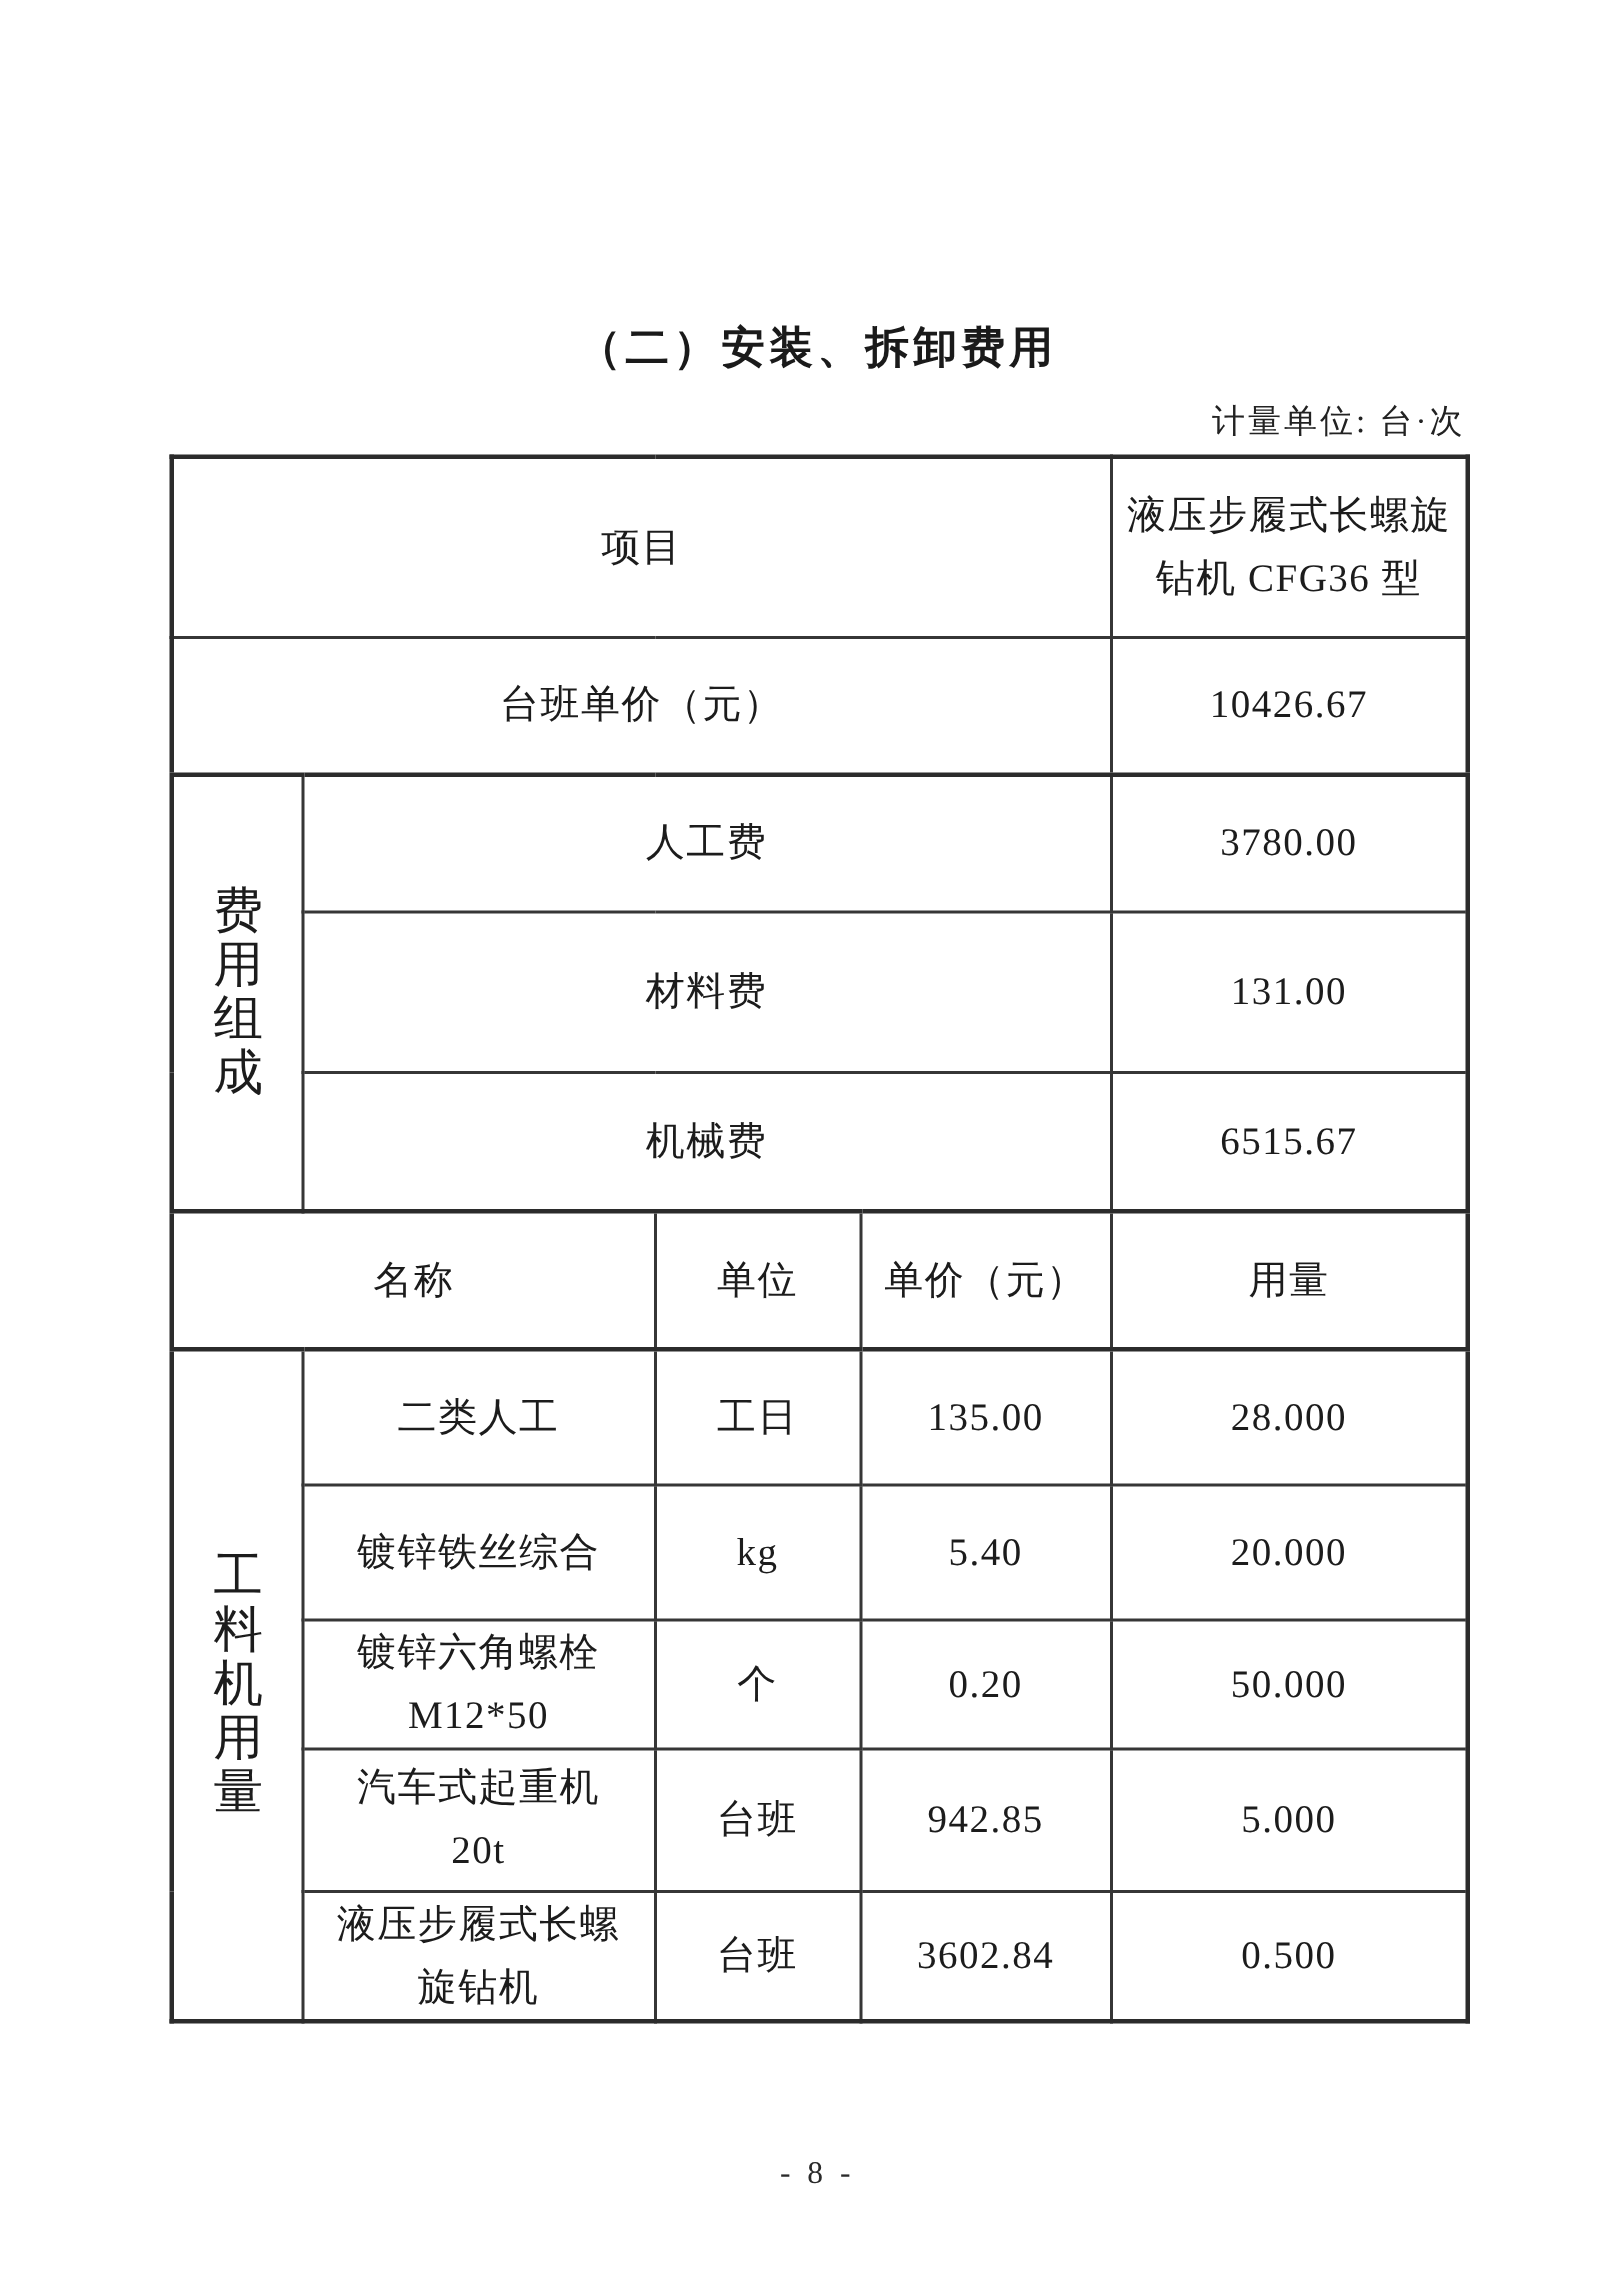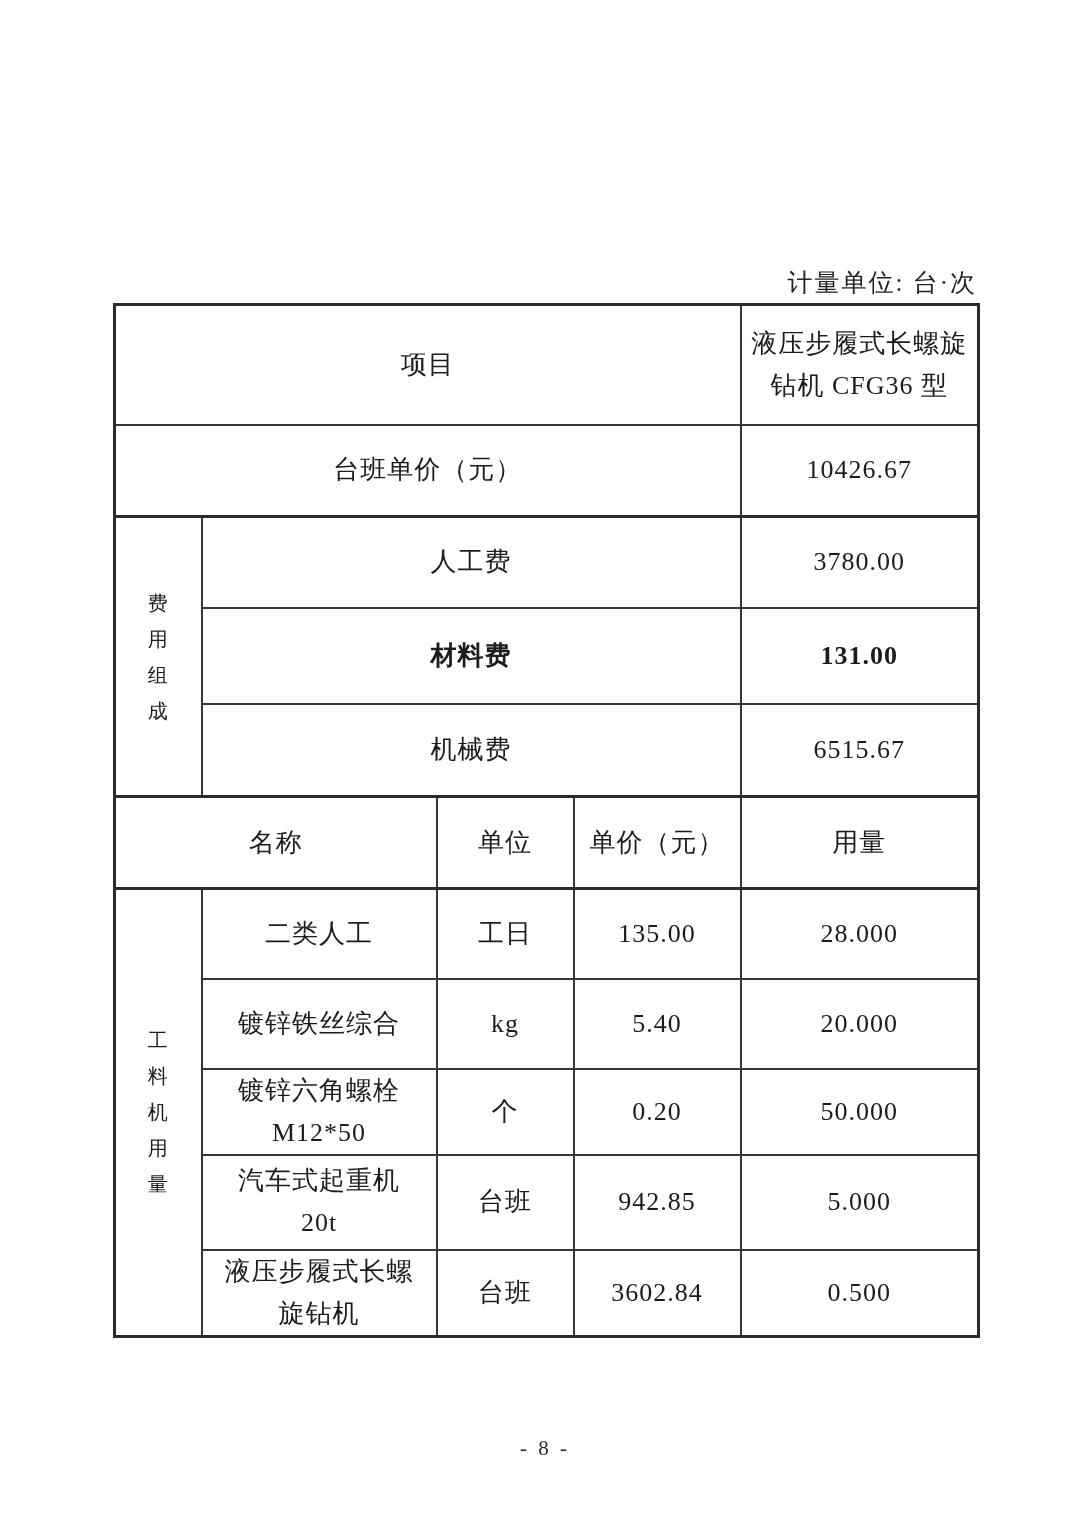--- a/index.html
+++ b/index.html
@@ -26,21 +26,21 @@
     font-weight: bold;
     letter-spacing: 3px;
     color: #1a1a1a;
   }
   .unit-note {
     position: absolute;
     top: 266px;
     left: 113px;
     width: 864px;
     text-align: right;
-    font-size: 25px;
+    font-size: 22px;
     letter-spacing: 2px;
     color: #222222;
   }
   table.cost-table {
     position: absolute;
     left: 113px;
     top: 303px;
     width: 864px;
     border-collapse: collapse;
     table-layout: fixed;
@@ -55,54 +55,55 @@
     line-height: 42px;
     color: #1c1c1c;
     white-space: pre-line;
     letter-spacing: 1px;
     overflow: hidden;
   }
   tr.thick-top td { border-top-width: 3px; border-top-color: #2b2b2b; }
   tr.r1  { height: 120px; }
   tr.r2  { height: 92px; }
   tr.r3  { height: 91px; }
-  tr.r4  { height: 96px; font-weight: bold; }
+  tr.r4  { height: 107px; }
   tr.r5  { height: 93px; }
   tr.r6  { height: 92px; margin-left: 35px; }
   tr.r7  { height: 90px; }
   tr.r8  { height: 90px; }
   tr.r9  { height: 75px; }
   tr.r10 { height: 95px; }
   tr.r11 { height: 86px; padding-left: 32px; }
   td.num { letter-spacing: 2px; margin-left: 10px; }
   .vlabel {
     width: 32px;
     margin: 0 auto;
     word-break: break-all;
     white-space: normal;
     line-height: 36px;
-    font-size: 20px;
+    font-size: 33px;
     text-align: center;
   }
   .page-footer {
     position: absolute;
     top: 1436px;
     left: 113px;
     width: 864px;
     text-align: center;
     font-size: 21px;
     letter-spacing: 3px;
     color: #2a2a2a;
   }
 </style>
 </head>
 <body>
 
 <div class="page">
 
+  <div class="doc-title">（二）安装、拆卸费用</div>
 
   <div class="unit-note">计量单位: 台·次</div>
 
   <table class="cost-table">
     <colgroup>
       <col style="width:87px">
       <col style="width:235px">
       <col style="width:137px">
       <col style="width:167px">
       <col style="width:238px">

